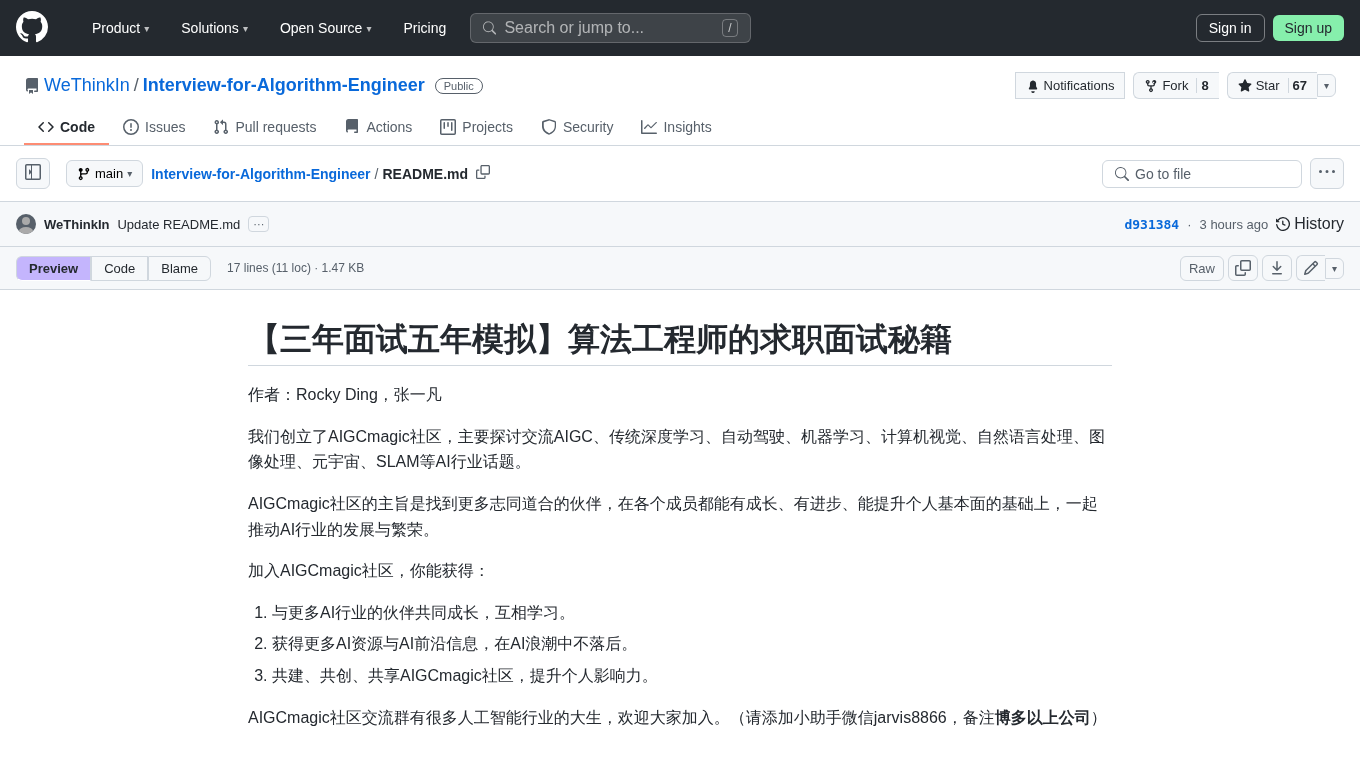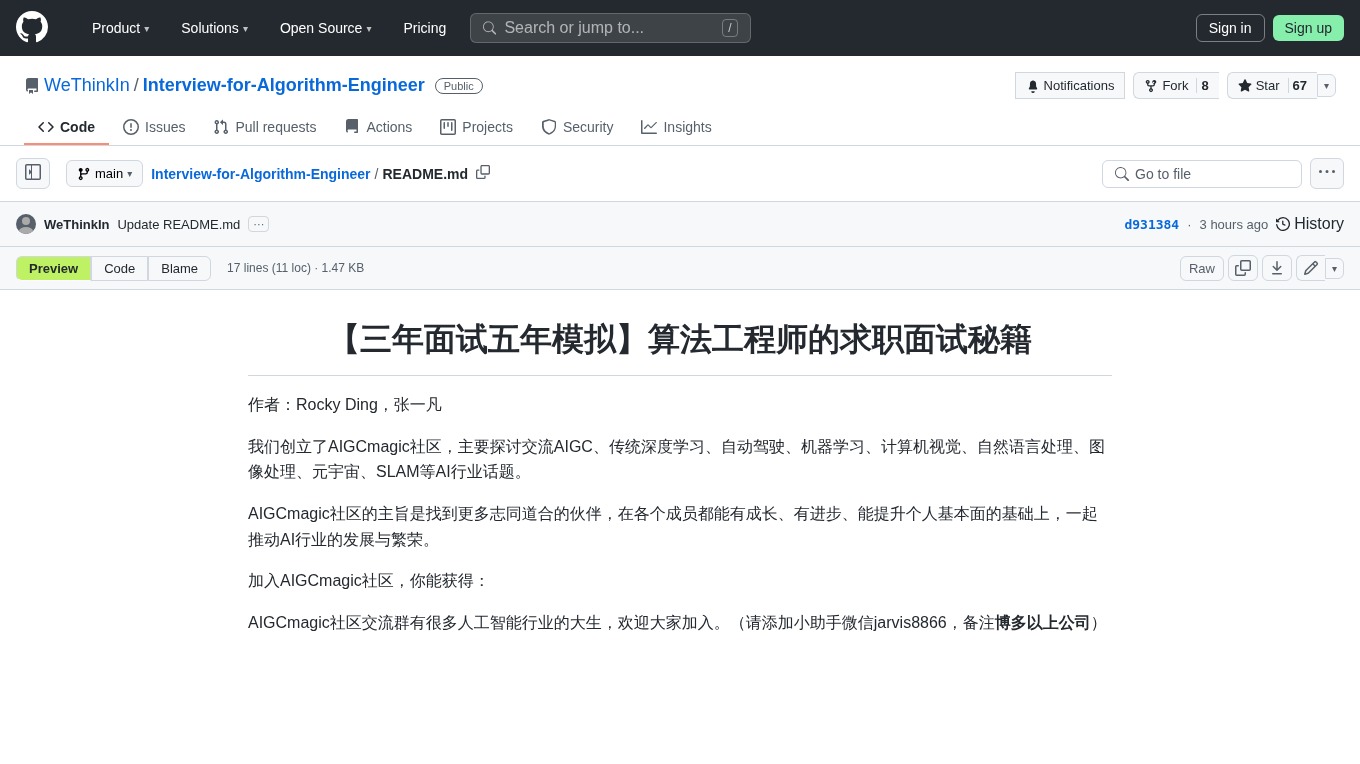--- a/index.html
+++ b/index.html
@@ -61,30 +61,30 @@
     .commit-right { display: flex; align-items: center; gap: 8px; color: #57606a; }
     .commit-hash { font-family: monospace; color: #0969da; font-weight: 600; }
     .history-btn { display: flex; align-items: center; gap: 4px; color: #24292f; cursor: pointer; font-size: 16px; text-decoration: none; }
 
     
     .file-view-header { display: flex; align-items: center; justify-content: space-between; padding: 8px 16px; border-bottom: 1px solid #d0d7de; background: #f6f8fa; }
     .file-view-tabs { display: flex; align-items: center; gap: 0; }
     .file-tab { padding: 4px 12px; border: 1px solid #d0d7de; background: #f6f8fa; font-size: 13px; cursor: pointer; color: #24292f; }
     .file-tab:first-child { border-radius: 6px 0 0 6px; }
     .file-tab:last-child { border-radius: 0 6px 6px 0; }
-    .file-tab.active { background: #bef264; font-weight: 600; border-bottom-color: #fff; }
+    .file-tab.active { background: #c4b5fd; font-weight: 600; border-bottom-color: #fff; }
     .file-info { color: #57606a; font-size: 12px; }
     .file-actions { display: flex; align-items: center; gap: 4px; padding-left: 45px; }
     .file-action-btn { background: none; border: 1px solid #d0d7de; border-radius: 6px; padding: 4px 8px; cursor: pointer; color: #57606a; font-size: 13px; display: flex; align-items: center; gap: 4px; }
     .file-action-icon-btn { background: none; border: 1px solid #d0d7de; border-radius: 6px; padding: 4px 6px; cursor: pointer; color: #57606a; display: flex; align-items: center; }
     .btn-group { display: flex; align-items: center; }
 
     
     .file-content { padding: 24px 48px; font-size: 16px; line-height: 1.6; max-width: 960px; margin: 0 auto; }
-    .file-content h1 { font-size: 2em; font-weight: 700; border-bottom: 1px solid #d0d7de; padding-bottom: 10px; margin-bottom: 16px; text-align: center; }
+    .file-content h1 { font-size: 2em; font-weight: 700; border-bottom: 1px solid #d0d7de; margin-bottom: 16px; }
     .file-content p { margin-bottom: 16px; color: #24292f; }
     .file-content ol { margin-left: 24px; margin-bottom: 16px; }
     .file-content ol li { margin-bottom: 6px; }
     .file-content strong { font-weight: 700; }
     .file-content-wrapper { background: #fff; min-height: 400px; }
 
     
     .sidebar-toggle { padding: 5px 8px; border: 1px solid #d0d7de; border-radius: 6px; background: #f6f8fa; cursor: pointer; color: #57606a; margin-right: 8px; }
 
     
@@ -360,15 +360,20 @@
   </div>
 </div>
 
 <div class="file-content-wrapper">
   <div class="file-content">
     <h1>【三年面试五年模拟】算法工程师的求职面试秘籍</h1>
     <p>作者：Rocky Ding，张一凡</p>
     <p>我们创立了AIGCmagic社区，主要探讨交流AIGC、传统深度学习、自动驾驶、机器学习、计算机视觉、自然语言处理、图像处理、元宇宙、SLAM等AI行业话题。</p>
     <p>AIGCmagic社区的主旨是找到更多志同道合的伙伴，在各个成员都能有成长、有进步、能提升个人基本面的基础上，一起推动AI行业的发展与繁荣。</p>
     <p>加入AIGCmagic社区，你能获得：</p>
+    <ol>
+      <li>与更多AI行业的伙伴共同成长，互相学习。</li>
+      <li>获得更多AI资源与AI前沿信息，在AI浪潮中不落后。</li>
+      <li>共建、共创、共享AIGCmagic社区，提升个人影响力。</li>
+    </ol>
     <p><span>AIGCmagic社区交流群有很多人工智能行业的大生，欢迎大家加入。（请添加小助手微信jarvis8866，备注</span><strong>博多以上公司</strong>）</p>
   </div>
 </div>
 
 </body></html>

